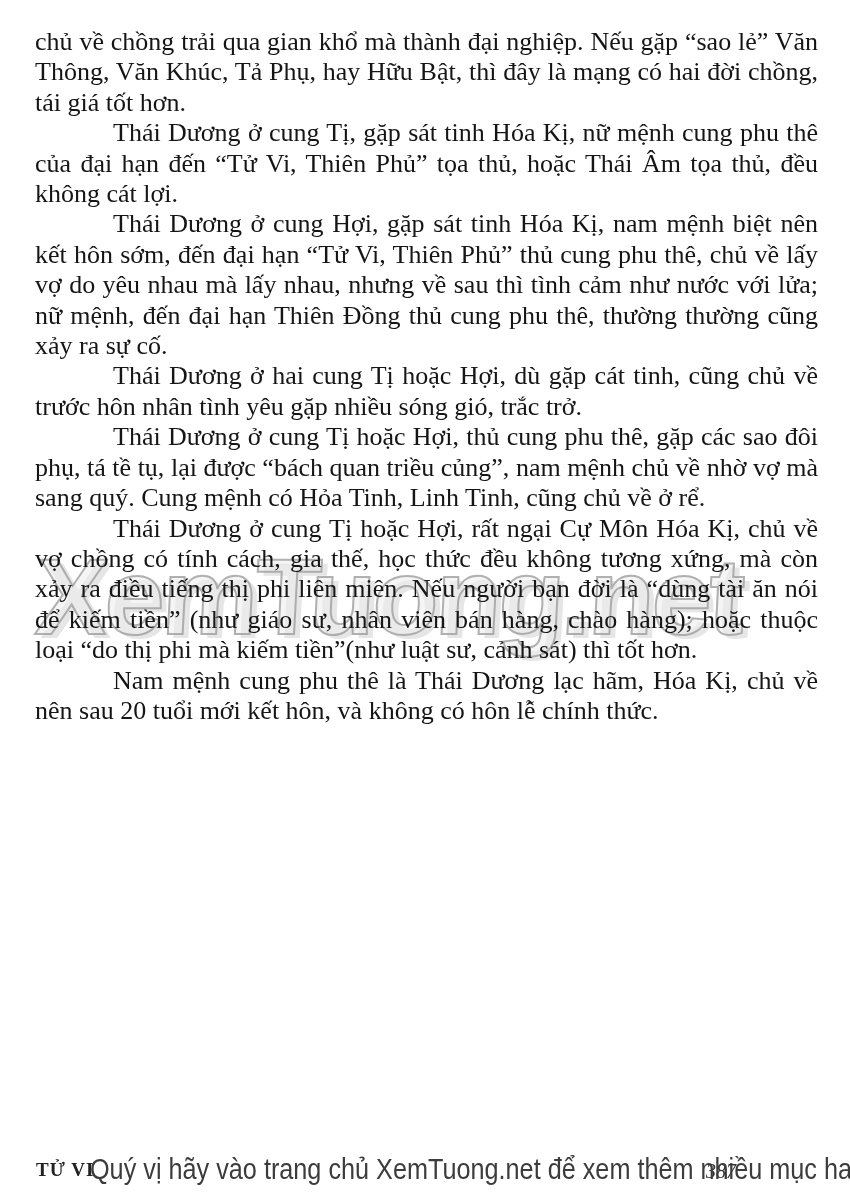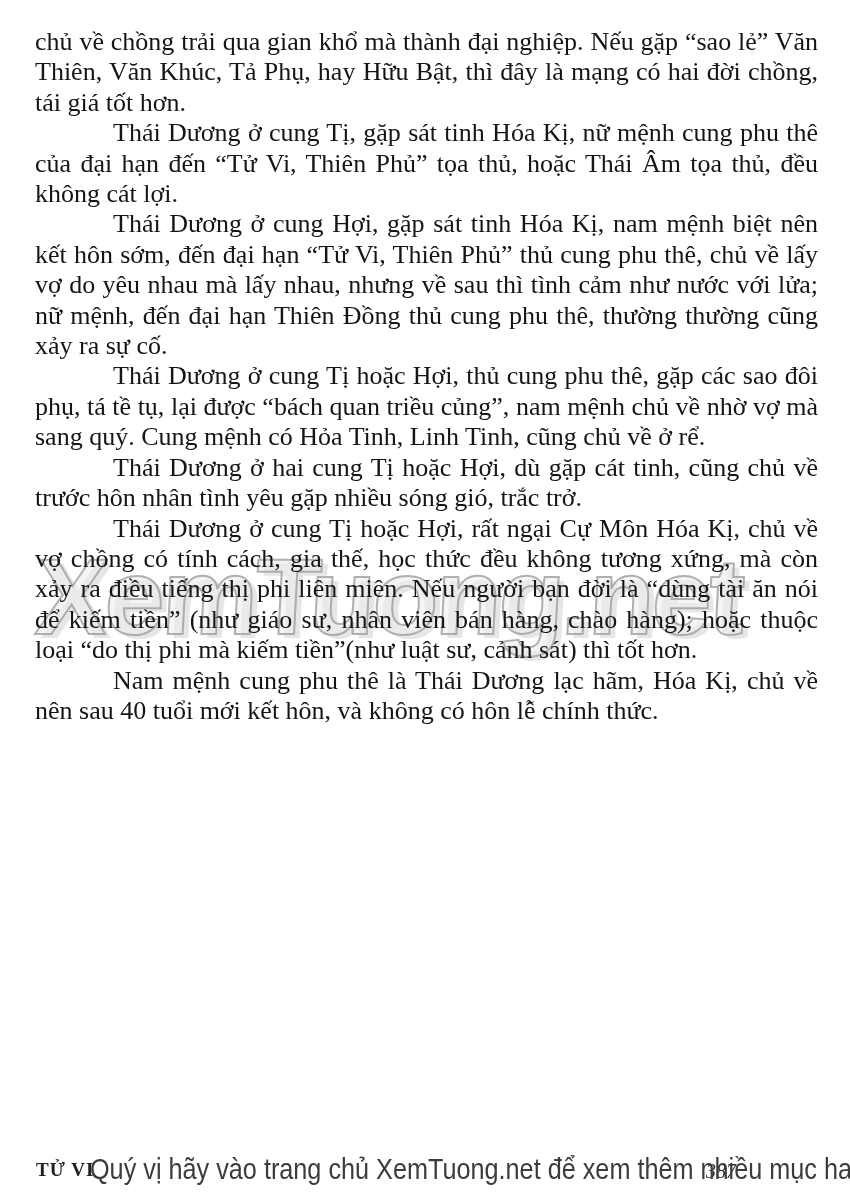--- a/index.html
+++ b/index.html
@@ -93,27 +93,27 @@
   }
 </style>
 </head>
 <body>
 
 <div class="page">
 
   <div class="watermark-center">XemTuong.net</div>
 
   <div class="content">
-    <p class="no-indent">chủ về chồng trải qua gian khổ mà thành đại nghiệp. Nếu gặp “sao lẻ” Văn Thiên, Văn Khúc, Tả Phụ, hay Hữu Bật, thì đây là mạng có hai đời chồng, tái giá tốt hơn.</p>
+    <p class="no-indent">chủ về chồng trải qua gian khổ mà thành đại nghiệp. Nếu gặp “sao lẻ” Văn Thông, Văn Khúc, Tả Phụ, hay Hữu Bật, thì đây là mạng có hai đời chồng, tái giá tốt hơn.</p>
     <p>Thái Dương ở cung Tị, gặp sát tinh Hóa Kị, nữ mệnh cung phu thê của đại hạn đến “Tử Vi, Thiên Phủ” tọa thủ, hoặc Thái Âm tọa thủ, đều không cát lợi.</p>
     <p>Thái Dương ở cung Hợi, gặp sát tinh Hóa Kị, nam mệnh biệt nên kết hôn sớm, đến đại hạn “Tử Vi, Thiên Phủ” thủ cung phu thê, chủ về lấy vợ do yêu nhau mà lấy nhau, nhưng về sau thì tình cảm như nước với lửa; nữ mệnh, đến đại hạn Thiên Đồng thủ cung phu thê, thường thường cũng xảy ra sự cố.</p>
+    <p>Thái Dương ở hai cung Tị hoặc Hợi, dù gặp cát tinh, cũng chủ về trước hôn nhân tình yêu gặp nhiều sóng gió, trắc trở.</p>
     <p>Thái Dương ở cung Tị hoặc Hợi, thủ cung phu thê, gặp các sao đôi phụ, tá tề tụ, lại được “bách quan triều củng”, nam mệnh chủ về nhờ vợ mà sang quý. Cung mệnh có Hỏa Tinh, Linh Tinh, cũng chủ về ở rể.</p>
-    <p>Thái Dương ở hai cung Tị hoặc Hợi, dù gặp cát tinh, cũng chủ về trước hôn nhân tình yêu gặp nhiều sóng gió, trắc trở.</p>
     <p>Thái Dương ở cung Tị hoặc Hợi, rất ngại Cự Môn Hóa Kị, chủ về vợ chồng có tính cách, gia thế, học thức đều không tương xứng, mà còn xảy ra điều tiếng thị phi liên miên. Nếu người bạn đời là “dùng tài ăn nói để kiếm tiền” (như giáo sư, nhân viên bán hàng, chào hàng); hoặc thuộc loại “do thị phi mà kiếm tiền”(như luật sư, cảnh sát) thì tốt hơn.</p>
-    <p>Nam mệnh cung phu thê là Thái Dương lạc hãm, Hóa Kị, chủ về nên sau 40 tuổi mới kết hôn, và không có hôn lễ chính thức.</p>
+    <p>Nam mệnh cung phu thê là Thái Dương lạc hãm, Hóa Kị, chủ về nên sau 20 tuổi mới kết hôn, và không có hôn lễ chính thức.</p>
   </div>
 
   <div class="footer">
     <span class="footer-book-label">TỬ VI</span>
     <span class="footer-page-number">387</span>
     <span class="footer-promo">Quý vị hãy vào trang chủ XemTuong.net để xem thêm nhiều mục hay khác</span>
   </div>
 
 </div>
 

